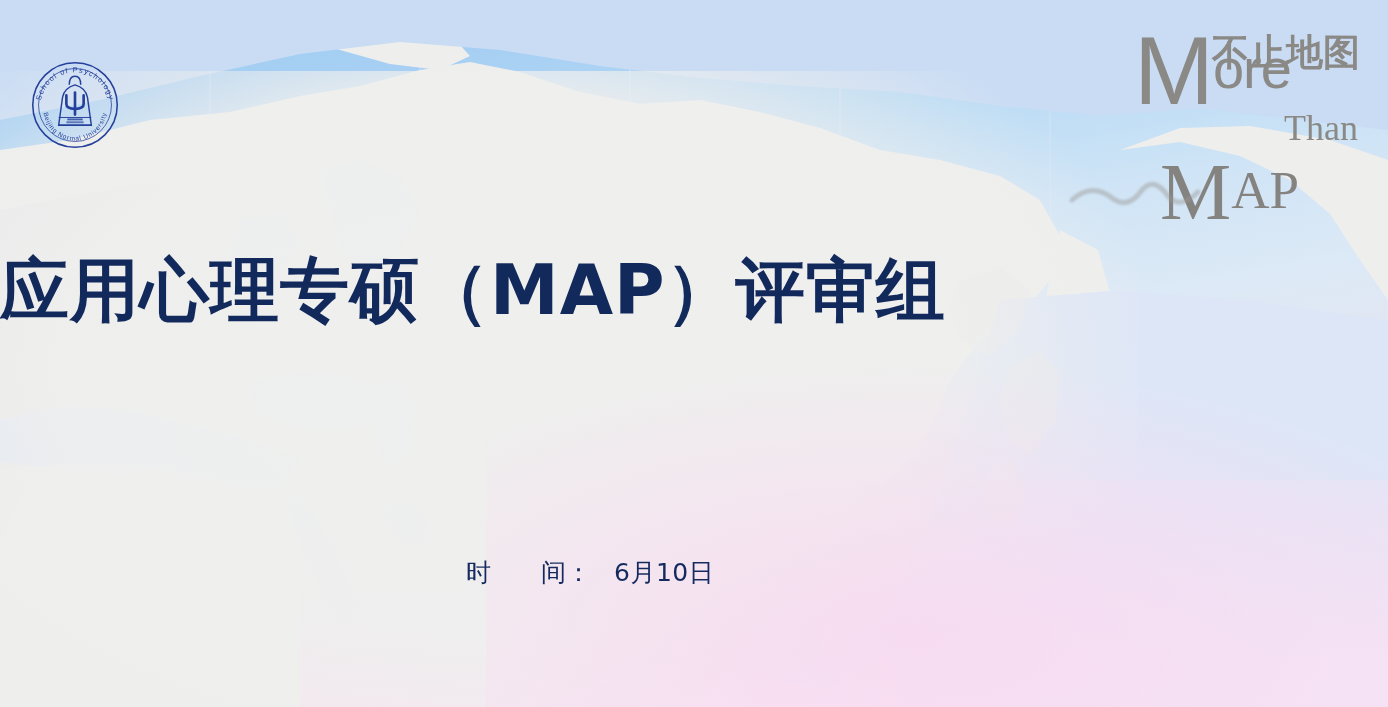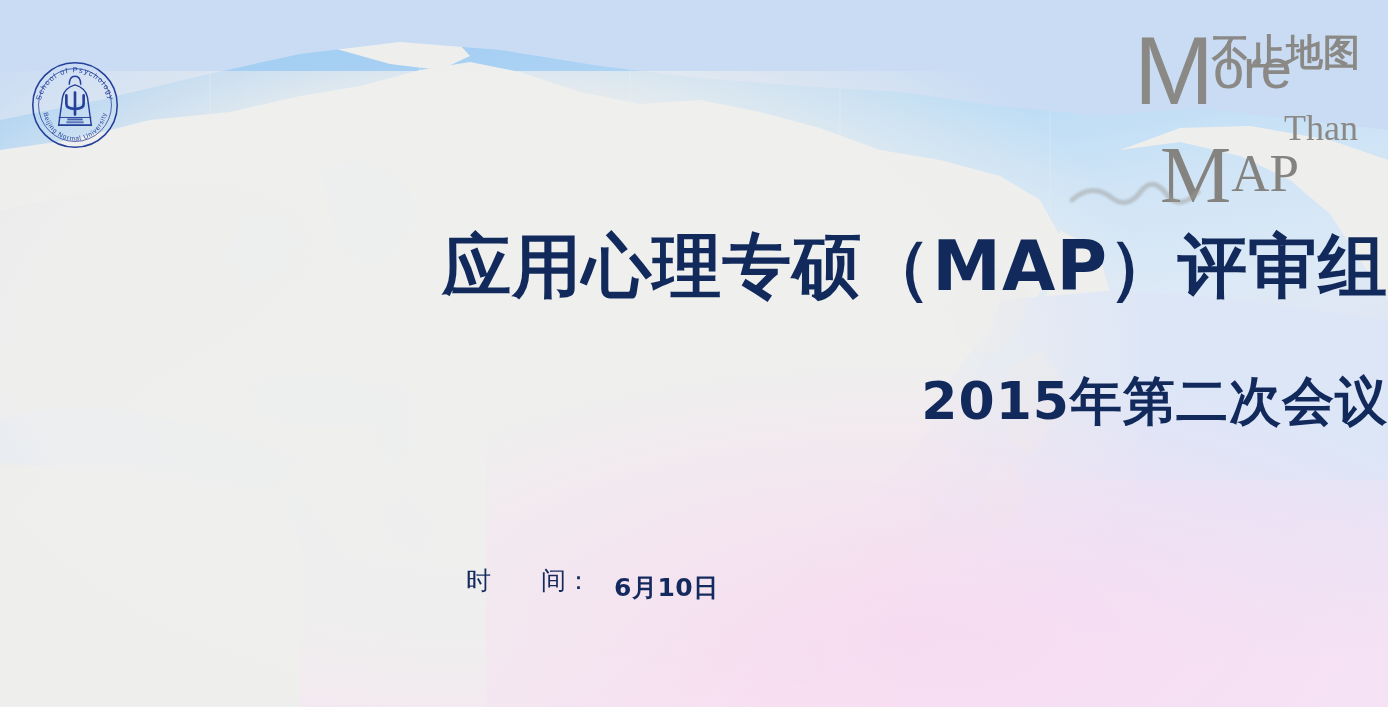--- a/index.html
+++ b/index.html
@@ -115,21 +115,21 @@
     right: 6px;
     top: 84px;
     font-family: "Liberation Serif", "DejaVu Serif", serif;
     font-size: 36px;
     line-height: 1;
     color: #8b8985;
   }
   .mtm-map {
     position: absolute;
     left: 48px;
-    top: 117px;
+    top: 134px;
     font-family: "Liberation Serif", "DejaVu Serif", serif;
     font-size: 53px;
     line-height: 1;
     color: #858380;
     letter-spacing: 0px;
   }
   .mtm-map .big { font-size: 80px; line-height: .8; vertical-align: -11px; }
   .mtm-swoosh {
     position: absolute;
     left: -44px;
@@ -138,22 +138,22 @@
     height: 40px;
     opacity: .45;
     filter: blur(1.2px);
   }
 
   
   #headline {
     position: absolute;
     left: 0;
     right: 0;
-    top: 230px;
-    text-align: right;
+    top: 254px;
+    text-align: left;
   }
   #main-title {
     font-family: "DejaVu Sans", "Liberation Sans", sans-serif;
     font-size: 69px;
     font-weight: bold;
     color: #12295c;
     letter-spacing: 1px;
     line-height: 1.06;
     margin: 0;
     white-space: nowrap;
@@ -185,23 +185,22 @@
     margin-bottom: 30px;
     white-space: nowrap;
   }
   .meta-label {
     display: inline-block;
     width: 148px;
     letter-spacing: 0;
     font-weight: normal;
   }
   .meta-value {
-    font-weight: bold;
+    font-weight: normal;
     letter-spacing: .5px;
-    margin-top: 15px;
   }
 </style>
 </head>
 <body>
 
 <div id="slide">
 
   <svg id="mapsvg" viewBox="0 0 1388 707" preserveAspectRatio="none">
 
     <g>
@@ -327,21 +326,20 @@
     <div class="mtm-more"><span class="big">M</span><span>ore</span></div>
     <div class="mtm-than">Than</div>
     <div class="mtm-map"><span class="big">M</span><span>AP</span></div>
     <svg class="mtm-swoosh" viewBox="0 0 150 40">
       <path d="M4,26 Q24,8 44,24 Q60,36 74,16 Q86,2 100,22 Q112,36 130,18" fill="none" stroke="#9b9894" stroke-width="5" stroke-linecap="round"></path>
     </svg>
   </div>
 
   <div id="headline">
     <h1 id="main-title">应用心理专硕（MAP）评审组</h1>
-    <h2 id="sub-title">2015年第二次会议</h2>
   </div>
 
   <div id="meta">
     <div class="meta-row">
       <span class="meta-label">时　　间：</span>
       <span class="meta-value">6月10日</span>
     </div>
   </div>
 
 </div>

